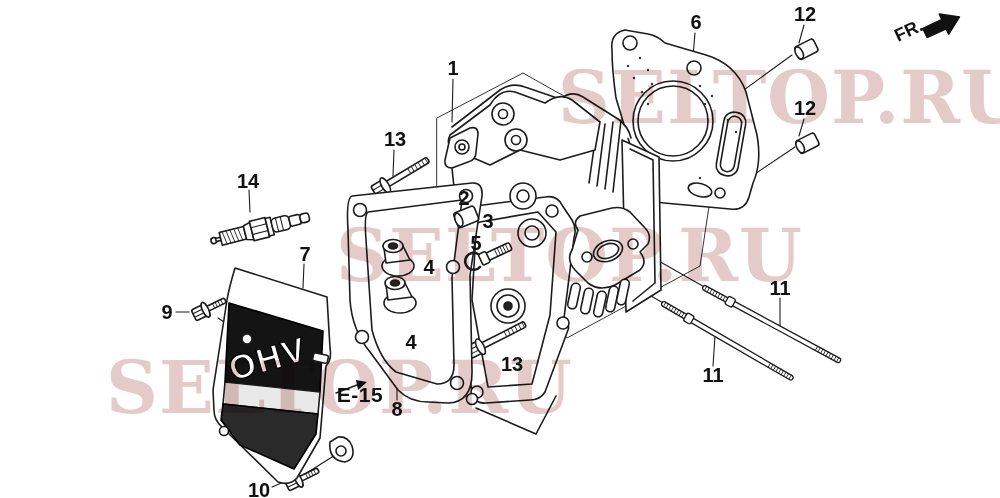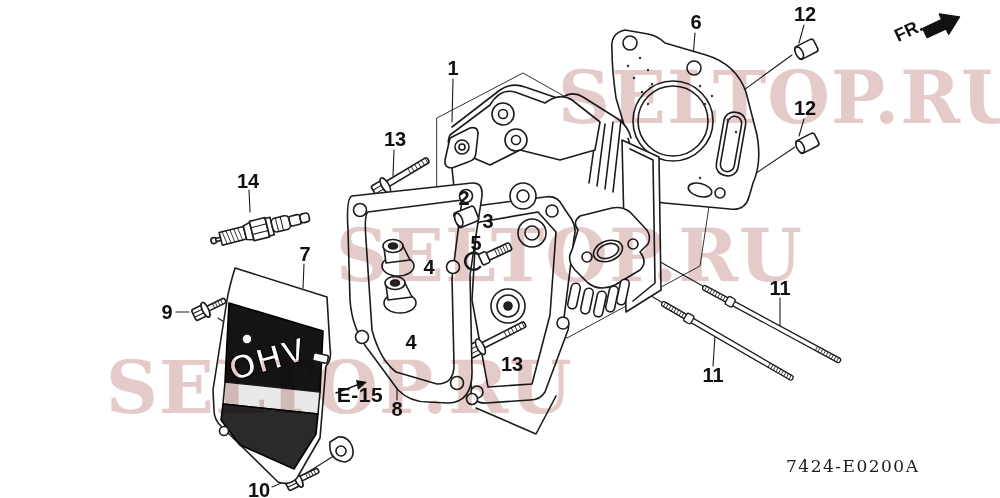--- a/index.html
+++ b/index.html
@@ -307,15 +307,14 @@
       <span class="plabel" style="left: 248px; top: 181px;">14</span>
       <span class="plabel ref" style="left: 360px; top: 395px;">E-15</span>
     </div>
 
 <div id="wms">
       <div class="wm" style="left: 558px; top: 62px; color: rgb(228, 203, 201);">SELTOP.RU</div>
       <div class="wm" style="left: 336px; top: 220px; color: rgb(228, 203, 201);">SELTOP.RU</div>
       <div class="wm" style="left: 106px; top: 352px; color: rgb(228, 203, 201);">SELTOP.RU</div>
     </div>
 
-<div class="code">7424-E0200A</div>
 
 </div>
 
 </body></html>

